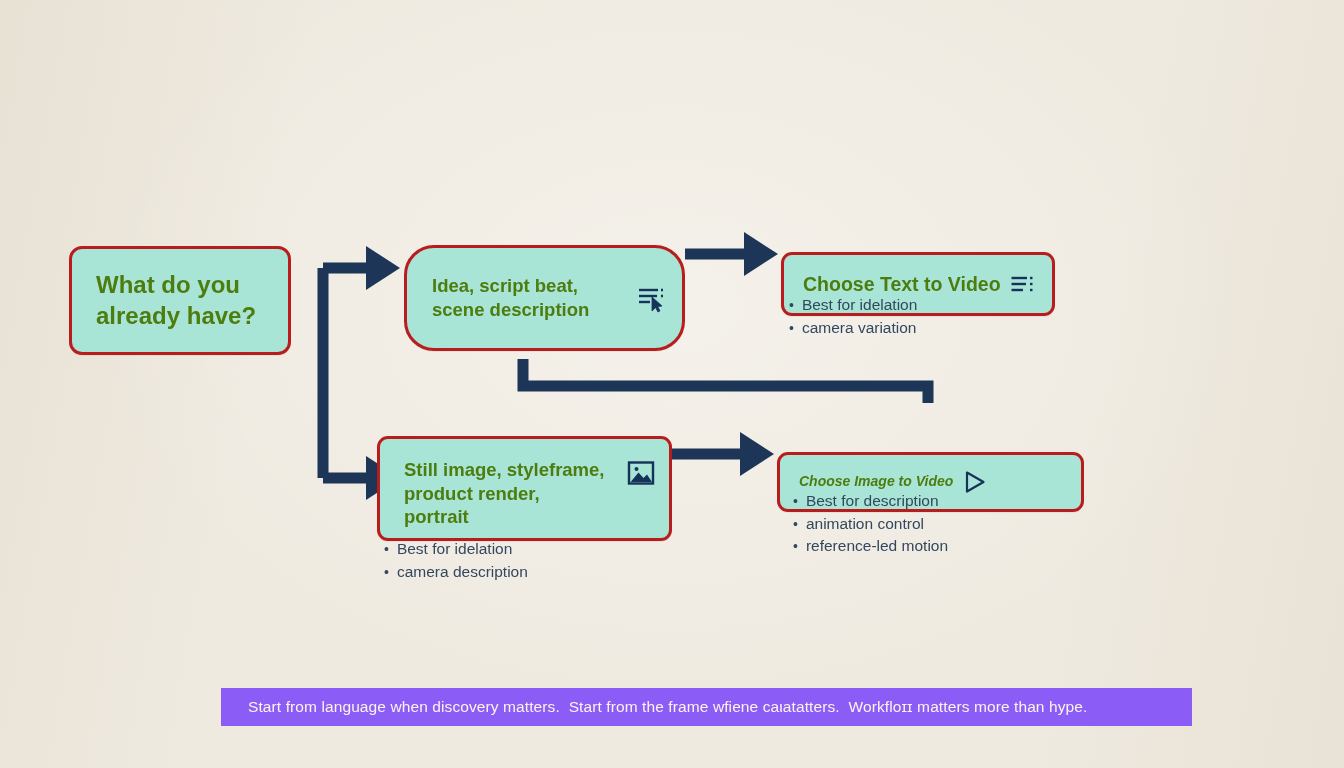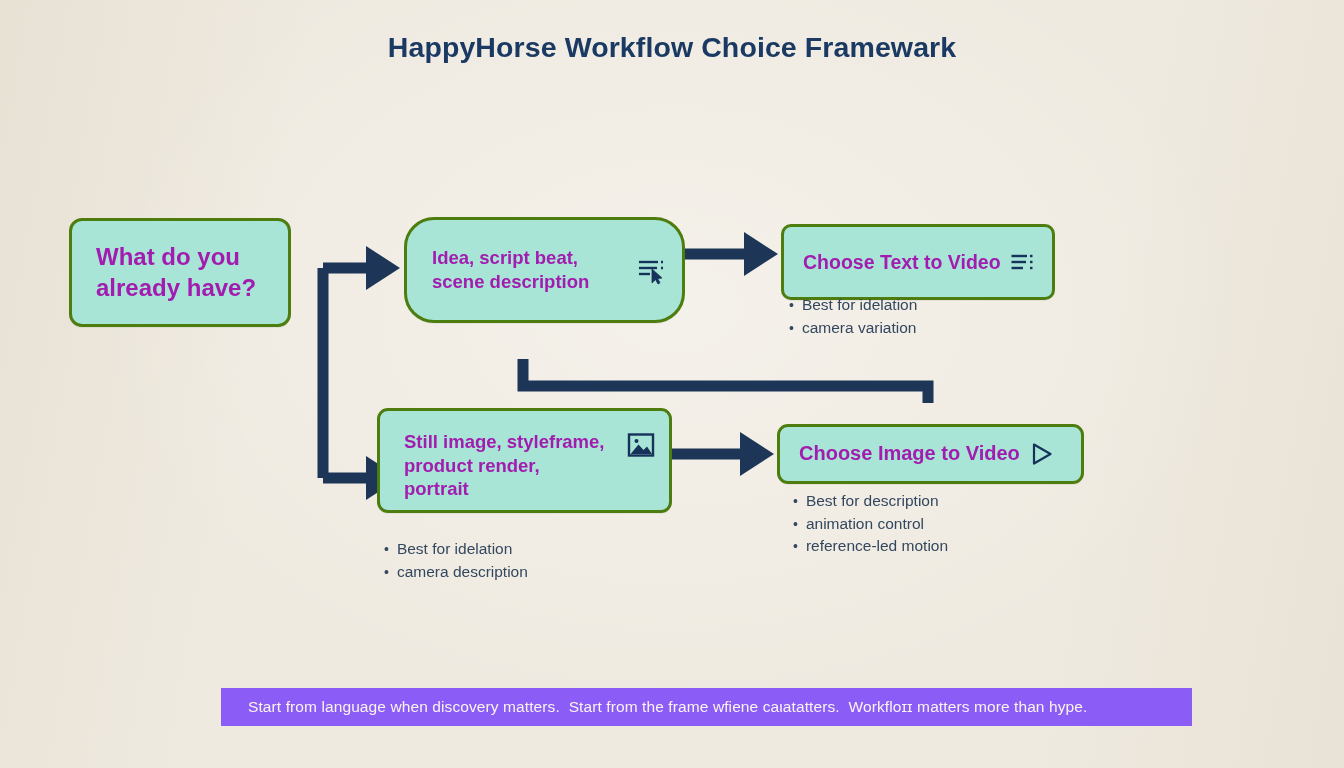--- a/index.html
+++ b/index.html
@@ -35,26 +35,27 @@
     font-size: 28.5px;
     font-weight: bold;
     letter-spacing: 0.1px;
     color: #1b3a63;
   }
 
   
   .node {
     position: absolute;
     background: #a9e5d6;
-    border: 3px solid #4d7c0f;
+    border: 3px solid #b91c1c;
     border-radius: 11px;
-    color: #a21caf;
+    color: #4d7c0f;
     display: flex;
     align-items: center;
     box-shadow: 0 1px 0 rgba(0,0,0,0.05);
+    margin-top: 28px;
   }
 
   .node-text {
     font-weight: bold;
     line-height: 1.28;
     white-space: pre-line;
   }
 
   .node-icon {
     display: inline-flex;
@@ -85,35 +86,34 @@
     left: 377px; top: 408px; width: 295px; height: 105px;
     padding: 0 14px 0 24px;
     justify-content: space-between;
     align-items: flex-start;
   }
   #node-still .node-text { font-size: 18.5px; padding-top: 19px; }
   #node-still .node-icon { padding-top: 21px; }
 
   
   #node-t2v {
-    left: 781px; top: 224px; width: 274px; height: 76px;
+    left: 781px; top: 224px; width: 274px; height: 64px;
     padding: 0 14px 0 19px;
     justify-content: flex-start;
     gap: 9px;
-    border-radius: 10px;
   }
   #node-t2v .node-text { font-size: 19.5px; }
 
   #node-i2v {
     left: 777px; top: 424px; width: 307px; height: 60px;
     padding: 0 14px 0 19px;
     justify-content: flex-start;
     gap: 11px;
   }
-  #node-i2v .node-text { font-size: 20px; }
+  #node-i2v .node-text { font-size: 14px; font-style: italic; }
 
   
   .bullets {
     position: absolute;
     color: #33475e;
     font-size: 15.5px;
     line-height: 21.5px;
   }
   .bullets .bullet-row { display: flex; gap: 8px; align-items: baseline; }
   .bullets .dot { font-size: 14px; line-height: 21.5px; }
@@ -141,21 +141,20 @@
 
   svg.wire { position: absolute; left: 0; top: 0; width: 1344px; height: 768px; overflow: visible; }
 </style>
 </head>
 <body>
 
 <div class="paper-grain"></div>
 
 <div class="canvas">
 
-  <div class="title">HappyHorse Workflow Choice Framewark</div>
 
   <svg class="wire" viewBox="0 0 1344 768">
 
     <g fill="none" stroke="#1d3557" stroke-width="11" stroke-linecap="butt" stroke-linejoin="miter">
       <path d="M 323 268 L 323 478"></path>
       <path d="M 323 268 L 372 268"></path>
       <path d="M 323 478 L 372 478"></path>
     </g>
     <polygon points="366,246 400,268 366,290" fill="#1d3557"></polygon>
     <polygon points="366,456 400,478 366,500" fill="#1d3557"></polygon>

